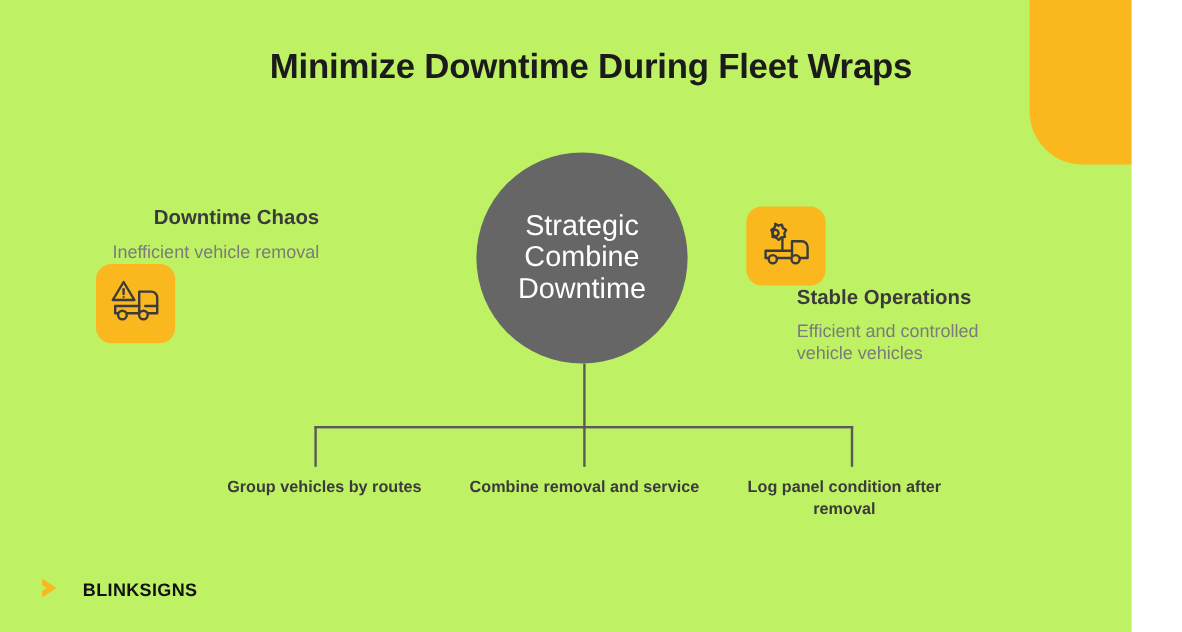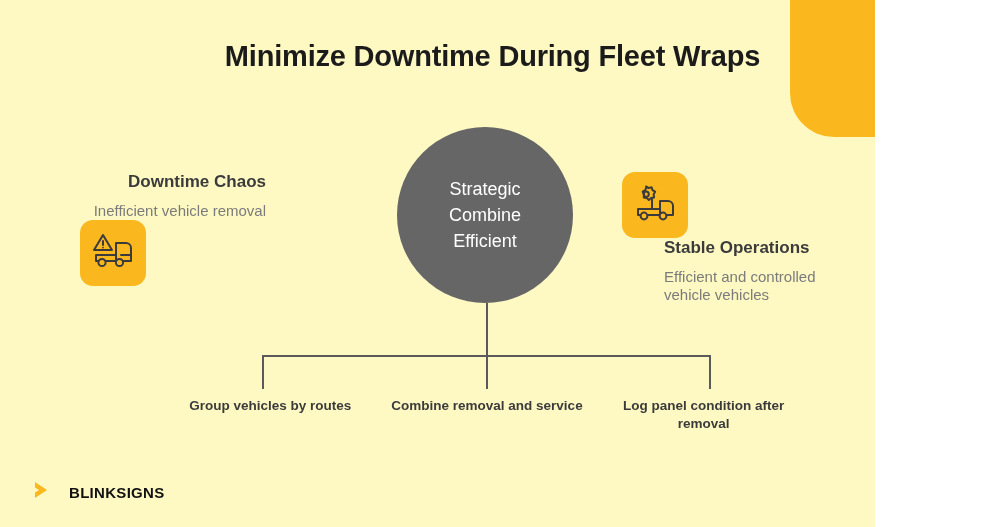--- a/index.html
+++ b/index.html
@@ -5,23 +5,23 @@
   html, body {
     margin: 0;
     padding: 0;
     background: #ffffff;
   }
   body {
     font-family: "Liberation Sans", sans-serif;
   }
   #slide {
     position: relative;
-    width: 875px;
+    width: 943px;
     height: 527px;
-    background: #fef9c3;
+    background: #bef264;
     overflow: hidden;
   }
 
   
   #corner-shape {
     position: absolute;
     top: 0;
     right: 0;
     width: 85px;
     height: 137px;
@@ -50,21 +50,21 @@
     width: 176px;
     height: 176px;
     border-radius: 50%;
     background: #666666;
     display: flex;
     align-items: center;
     justify-content: center;
   }
   #hub-label {
     color: #ffffff;
-    font-size: 18px;
+    font-size: 24px;
     line-height: 26px;
     text-align: center;
     font-weight: normal;
   }
 
   
   .side-block {
     position: absolute;
     top: 172px;
     display: flex;
@@ -182,21 +182,21 @@
           <circle cx="28.5" cy="31.5" r="3.6" fill="#FAB81E"></circle>
         </svg>
       </span>
     </div>
   </div>
 
   <div id="hub-circle">
     <div id="hub-label">
       <div>Strategic</div>
       <div>Combine</div>
-      <div>Efficient</div>
+      <div>Downtime</div>
     </div>
   </div>
 
   <div class="side-block" id="side-right">
     <div class="icon-tile">
       <span>
         <svg width="44" height="40" viewBox="0 0 44 40" fill="none" stroke="#3b3b3b" stroke-width="2" stroke-linecap="round" stroke-linejoin="round">
           <path d="M13 3.5 l2.6 1.6 2.9 -0.9 1 2.9 2.6 1.6 -1.5 2.7 0.5 3 -3 0.5 -2.2 2.1 -2.2 -2.1 -3 -0.5 0.5 -3 -1.5 -2.7 2.6 -1.6 1 -2.9 2.7 0.9 z"></path>
           <circle cx="13.2" cy="11.2" r="2.6"></circle>
           <path d="M27 18 h8 a5 5 0 0 1 5 5 v9 h-13 z"></path>

